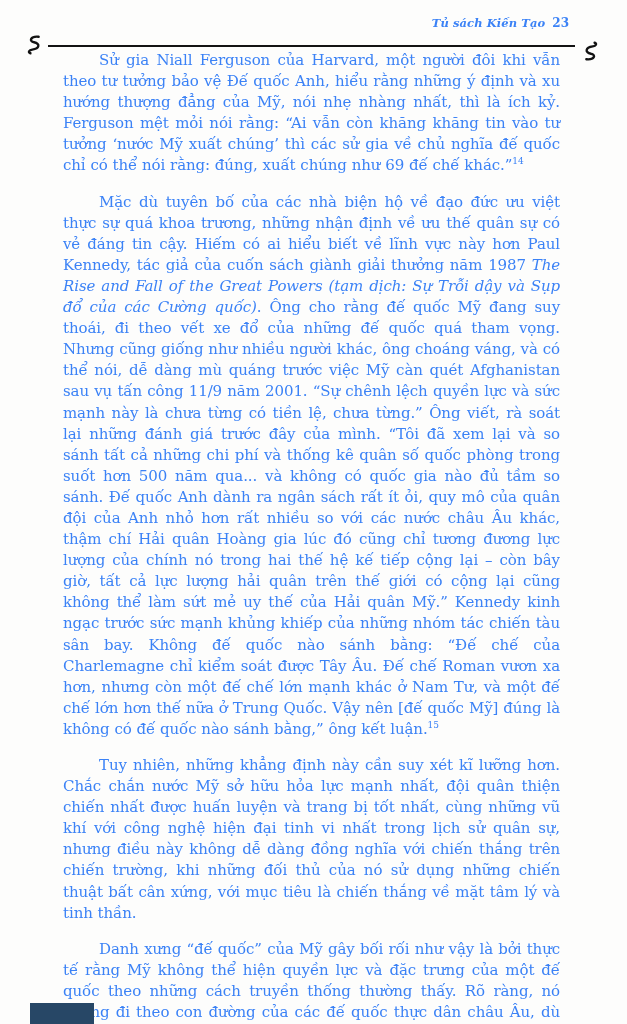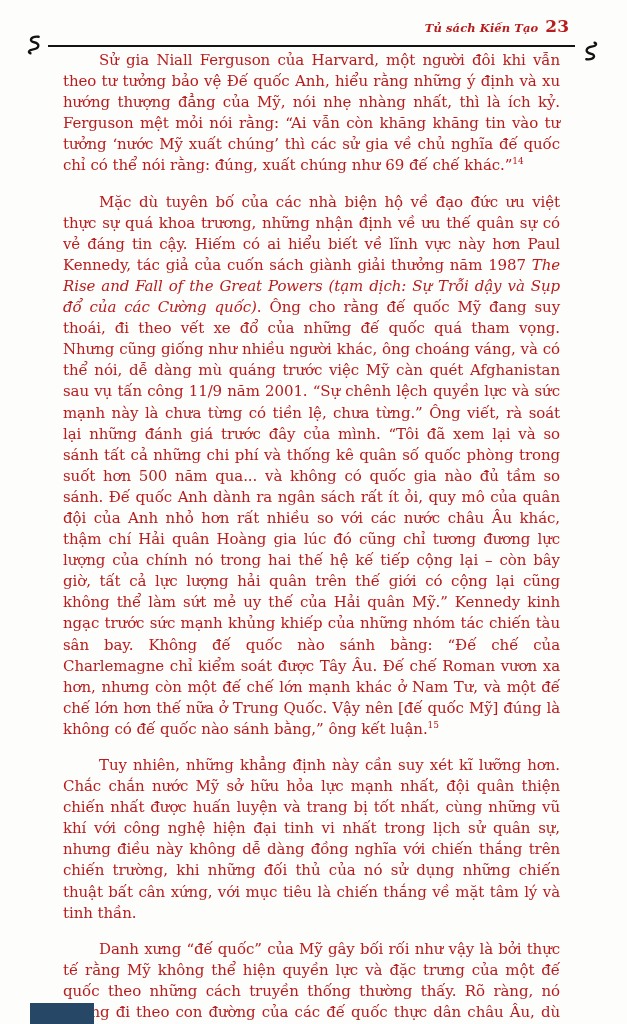--- a/index.html
+++ b/index.html
@@ -5,39 +5,39 @@
   html, body { margin: 0; padding: 0; }
   body {
     width: 627px; height: 1024px;
     background: #ffffff;
     font-family: "DejaVu Serif", "Liberation Serif", serif;
   }
   .page {
     position: relative;
     width: 627px; height: 1024px;
     background: #fdfdfc;
-    color: #b91c1c;
+    color: #3b82f6;
     overflow: hidden;
   }
   
   .header {
     position: absolute;
     top: 16px; right: 58px;
     display: flex; align-items: baseline; gap: 7px;
     white-space: nowrap;
   }
   .series-title {
     font-style: italic;
     font-weight: 700;
     font-size: 11.5px;
     letter-spacing: 0.1px;
   }
   .page-number {
     font-weight: 700;
-    font-size: 17px;
+    font-size: 12px;
   }
   
   .rule {
     position: absolute;
     left: 48px; right: 52px; top: 45px;
     height: 2px;
     background: #131313;
   }
   .ornament {
     position: absolute;

